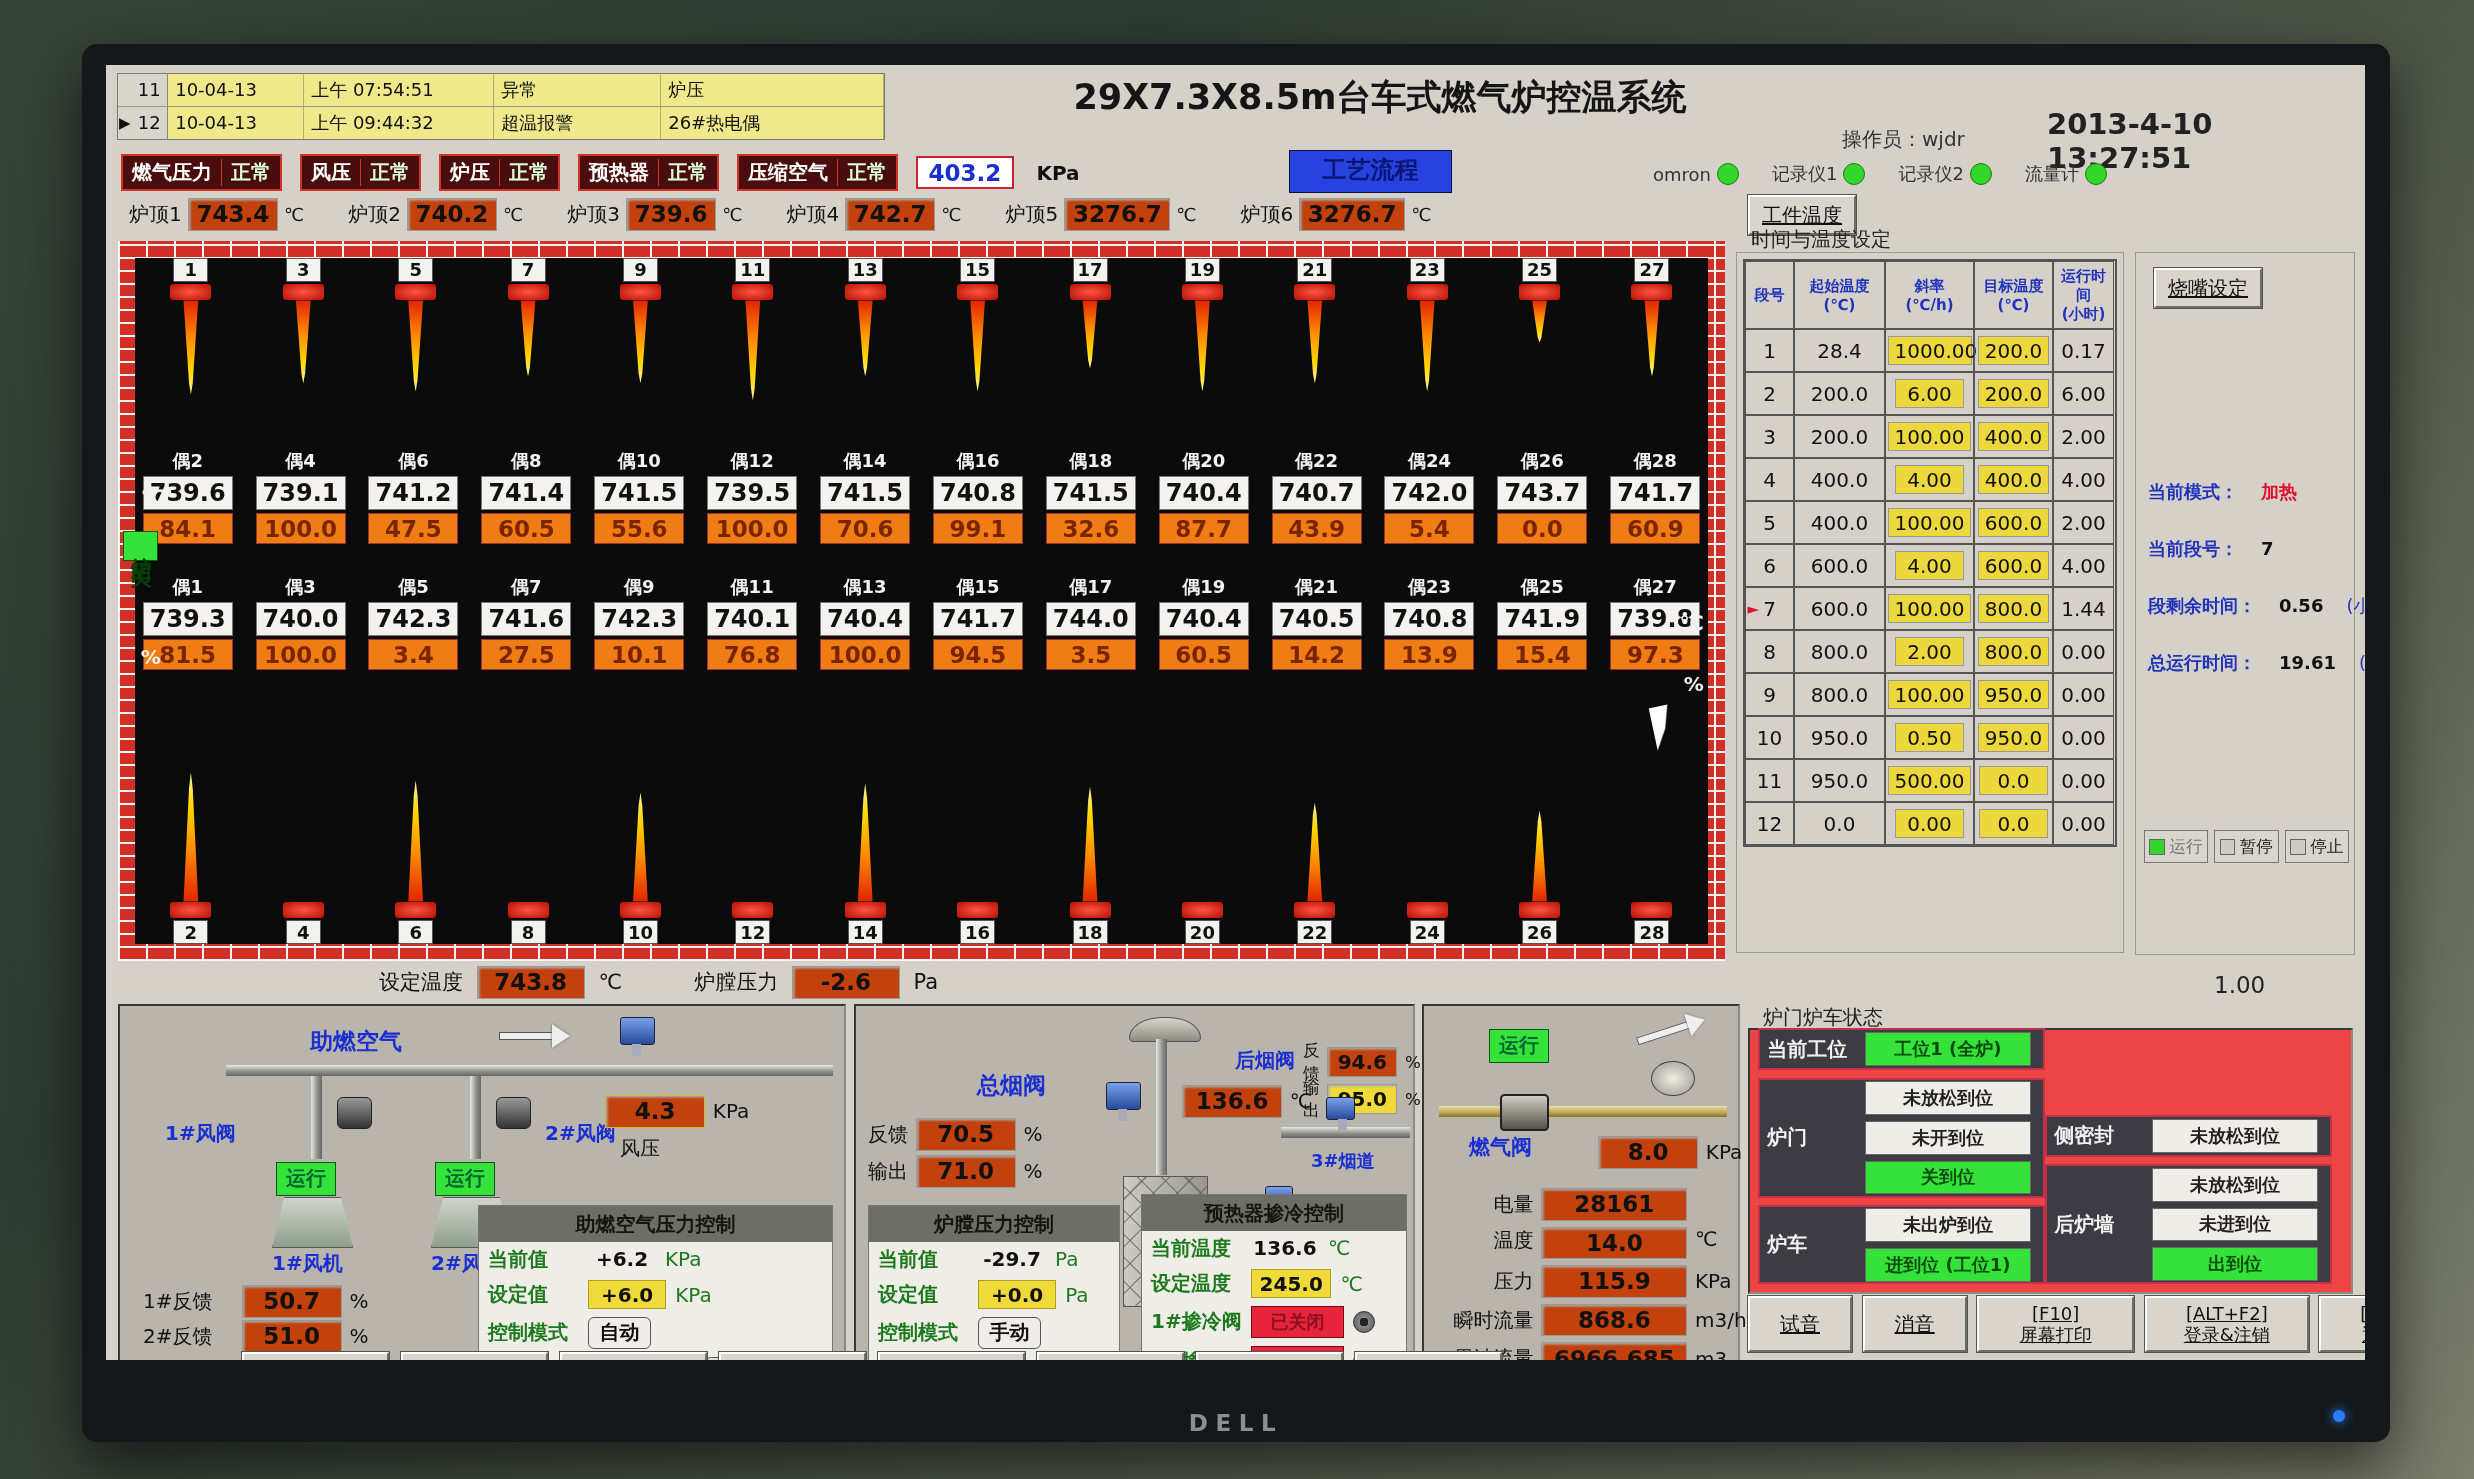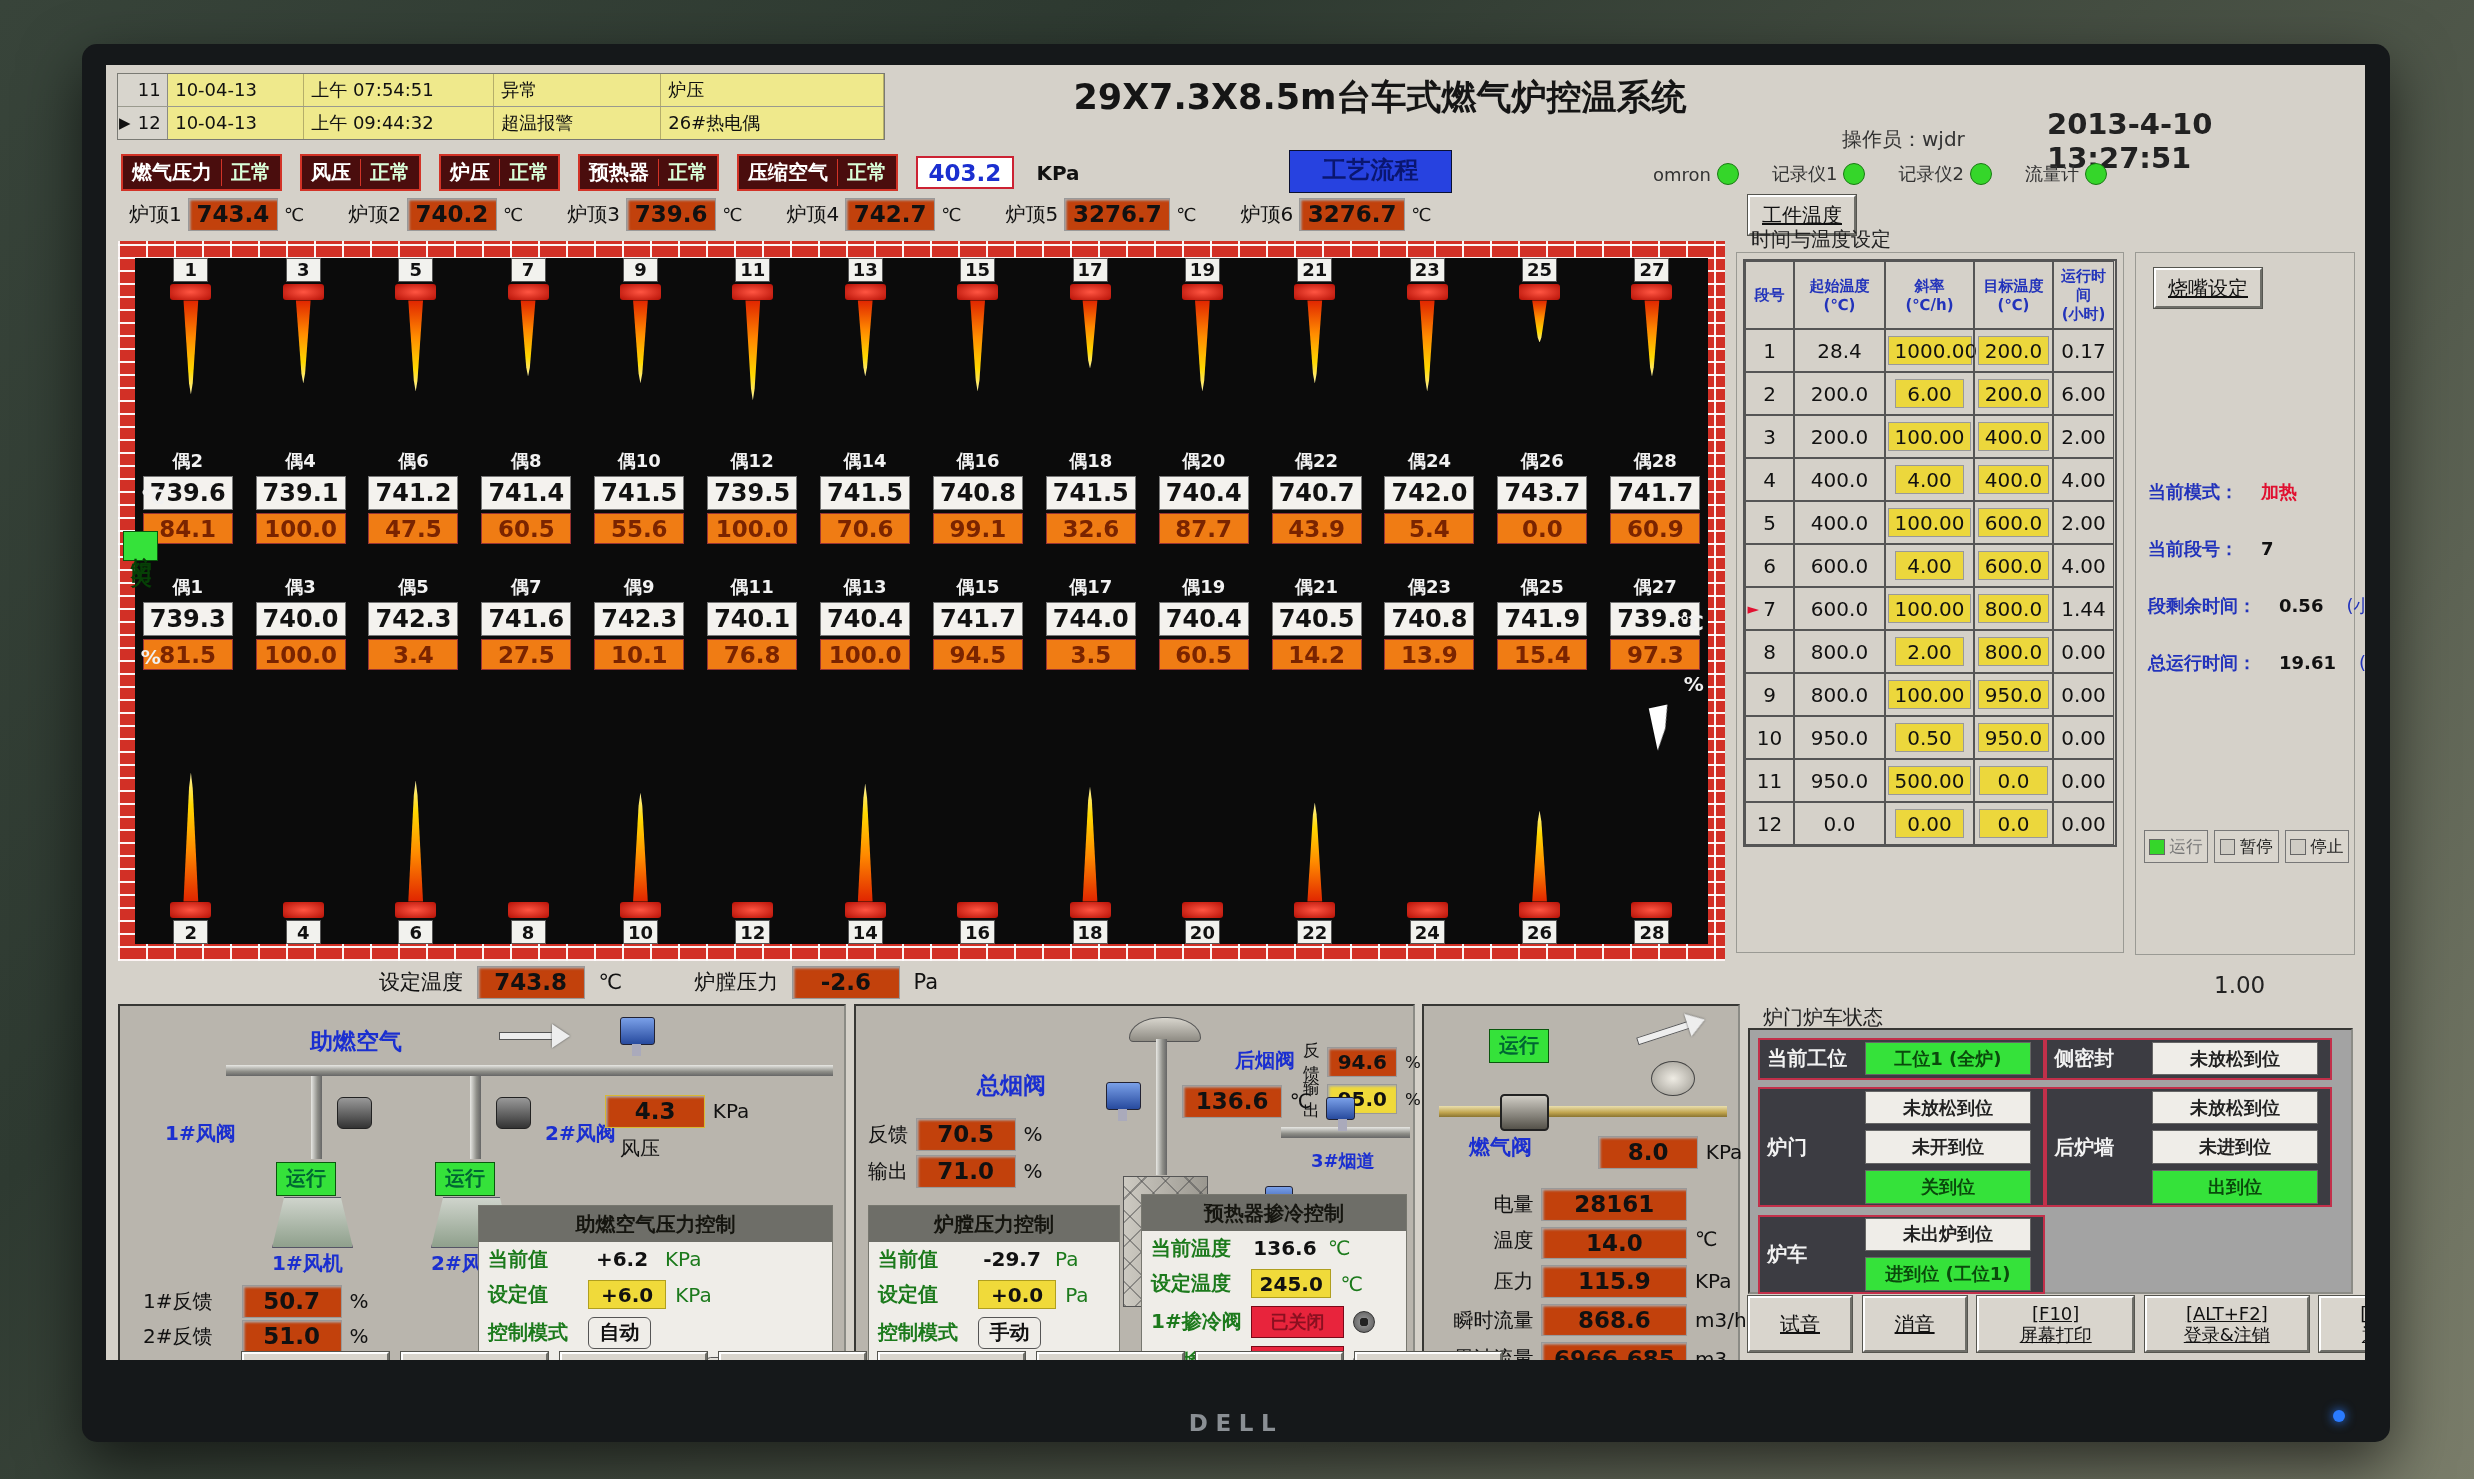--- a/index.html
+++ b/index.html
@@ -153,22 +153,22 @@
       linear-gradient(90deg,#cdcac2,#9a978f);}
   .mushroom{position:absolute;width:70px;height:23px;background:linear-gradient(#d8d5cd,#8e8b83);border-radius:50% 50% 4.5px 4.5px/90% 90% 4.5px 4.5px;border:1.5px solid #555;}
   .pipe-red{position:absolute;height:9px;background:linear-gradient(#ff9a7a,#c83214 60%,#801c08);}
   .pipe-gold{position:absolute;height:10.6px;background:linear-gradient(#eadfae,#c0a44e 60%,#8a7430);}
   .meter{position:absolute;width:42px;height:33px;background:radial-gradient(#efece4,#9a978f);border:1.5px solid #444;border-radius:50%;}
   .gvalve{position:absolute;width:45px;height:33px;background:linear-gradient(#cfccc4,#55524a);border:2.3px solid #222;border-radius:4.5px;}
 
   
   .door-wrap{position:absolute;left:1642px;top:939px;width:605px;height:290px;}
   .door-legend{font-size:20px;color:#222;padding-left:15px;}
-  .door-panel{position:absolute;left:0;top:24px;right:0;bottom:0;background:#a3a3a3;border:2.3px inset #8b8b85;
-    display:flex;padding:7.6px;box-sizing:border-box;}
+  .door-panel{position:absolute;left:0;top:24px;right:0;bottom:0;background:#ef4444;border:2.3px inset #8b8b85;
+    display:flex;padding:7.6px;box-sizing:border-box;align-items:flex-end;}
   .dcol{display:flex;flex-direction:column;gap:7.6px;width:287px;}
   .dbox{border:2.3px solid #c2304a;background:#3c3c42;display:flex;align-items:center;gap:10.6px;padding:4.5px 7.6px;box-sizing:border-box;}
   .dbox .lb{color:#f2f2f2;font-size:20px;font-weight:bold;min-width:83px;}
   .dstack{display:flex;flex-direction:column;gap:6px;flex:1;align-items:center;}
   .st{background:#efede8;color:#222;font-size:18px;font-weight:bold;text-align:center;
     width:164px;padding:3.8px 0;border:0.8px solid #666;}
   .st.on{background:#35e23a;color:#0a4a0c;}
 
   
   .rbtns{position:absolute;left:1642px;top:1231px;display:flex;gap:10.6px;align-items:stretch;}

